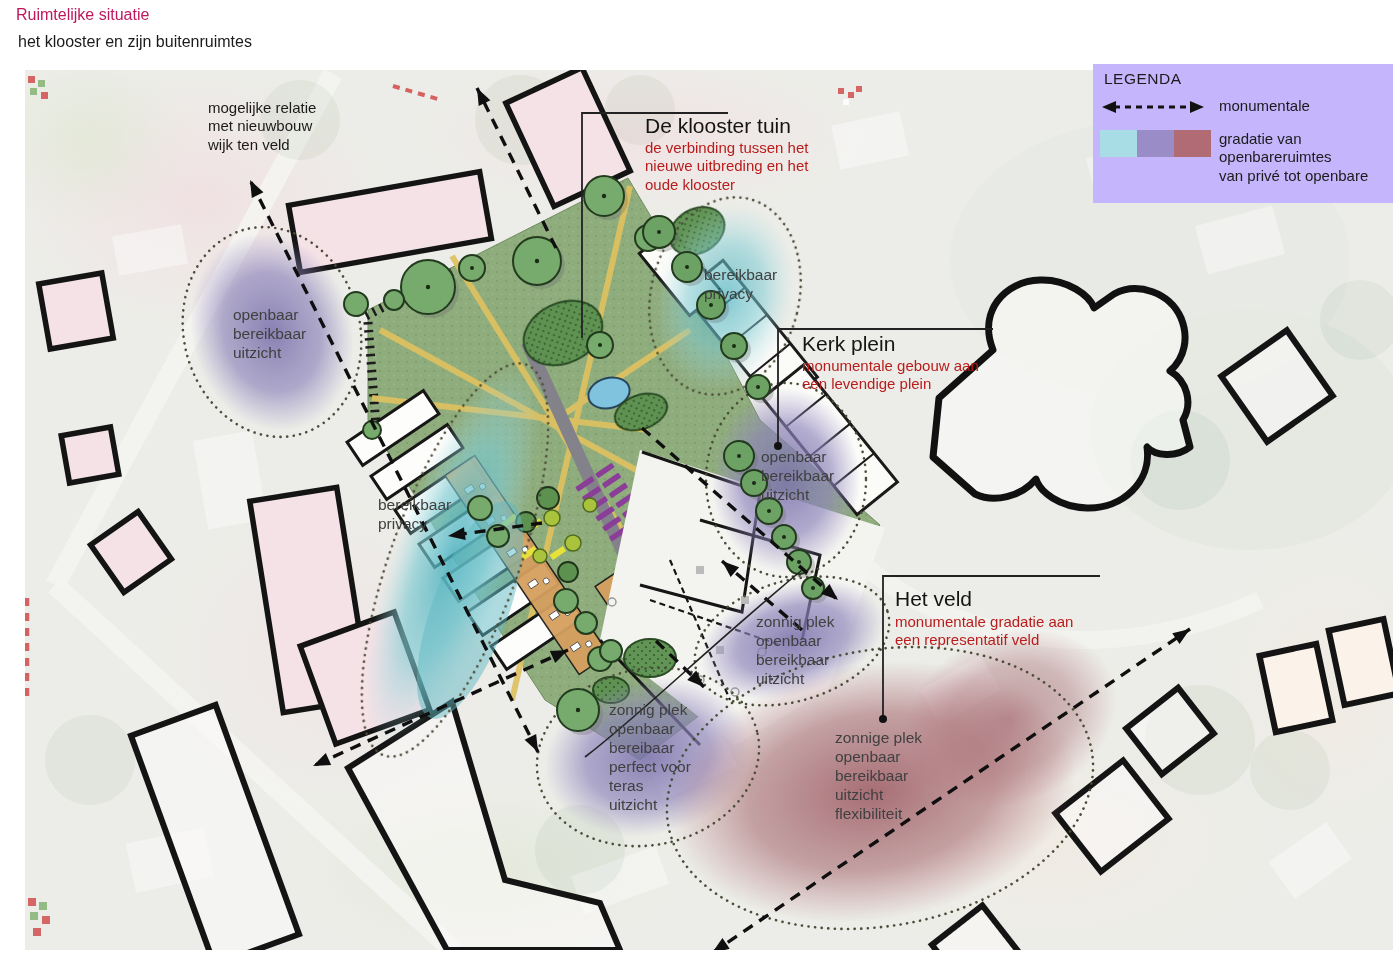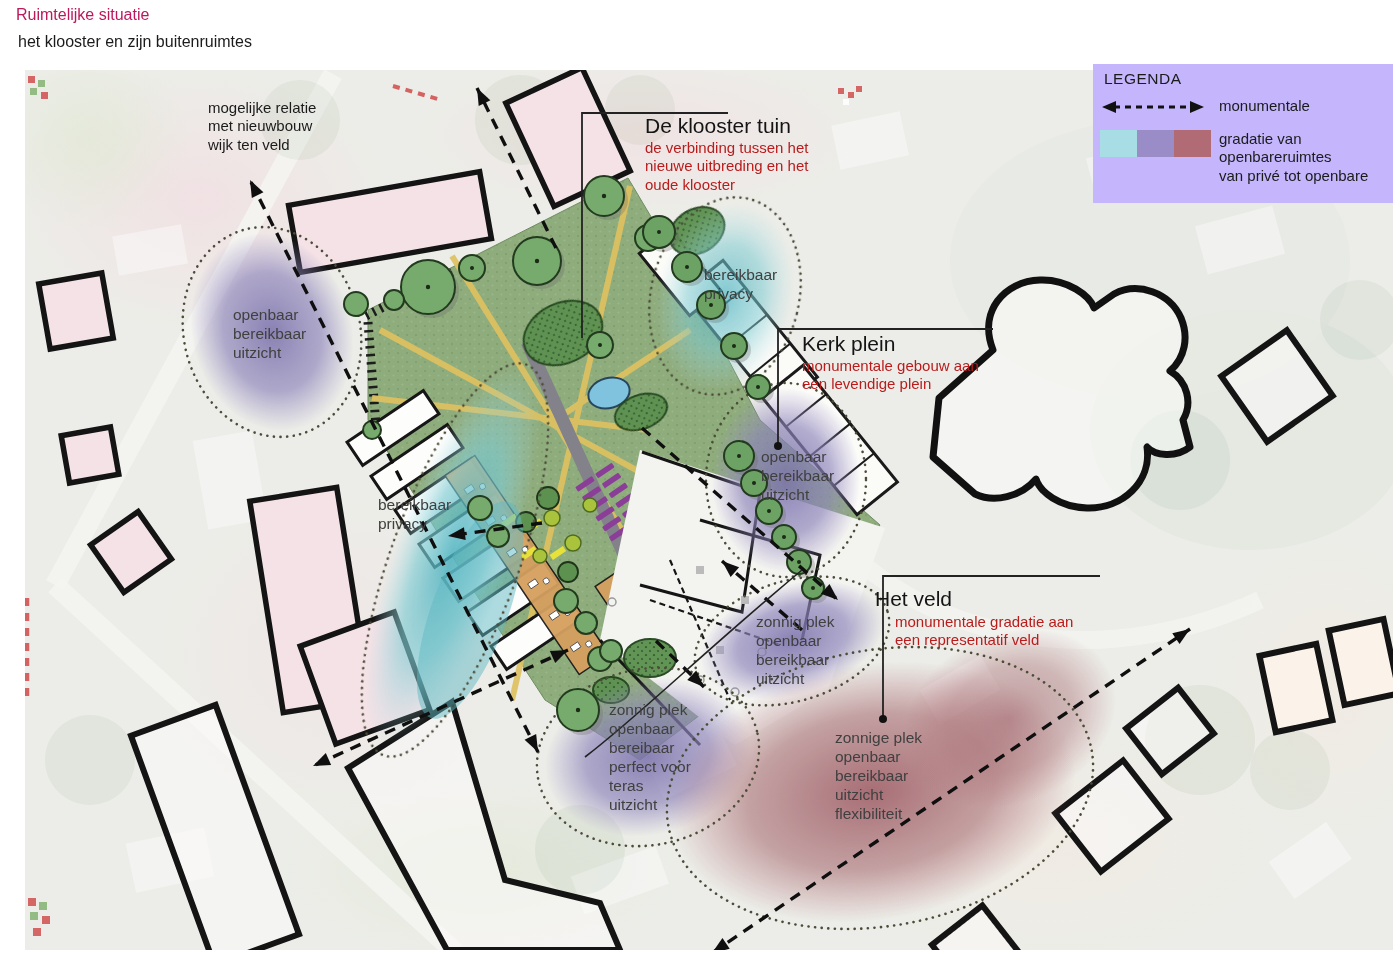--- a/index.html
+++ b/index.html
@@ -429,21 +429,21 @@
 
     <div class="abs callout-title" style="left:620px;top:44px">De klooster tuin</div>
     <div class="abs callout-sub ml" style="left:620px;top:69px">de verbinding tussen het
 nieuwe uitbreding en het
 oude klooster</div>
 
     <div class="abs callout-title" style="left:777px;top:262px">Kerk plein</div>
     <div class="abs callout-sub ml" style="left:777px;top:287px">monumentale gebouw aan
 een levendige plein</div>
 
-    <div class="abs callout-title" style="left:850px;top:517px">Het veld</div>
+    <div class="abs callout-title" style="left:870px;top:517px">Het veld</div>
     <div class="abs callout-sub ml" style="left:870px;top:543px">monumentale gradatie aan
 een representatif veld</div>
 
     <div class="abs zone-label ml" style="left:208px;top:236px">openbaar
 bereikbaar
 uitzicht</div>
     <div class="abs zone-label ml" style="left:679px;top:196px">bereikbaar
 privacy</div>
     <div class="abs zone-label ml" style="left:353px;top:426px">bereikbaar
 privacy</div>

